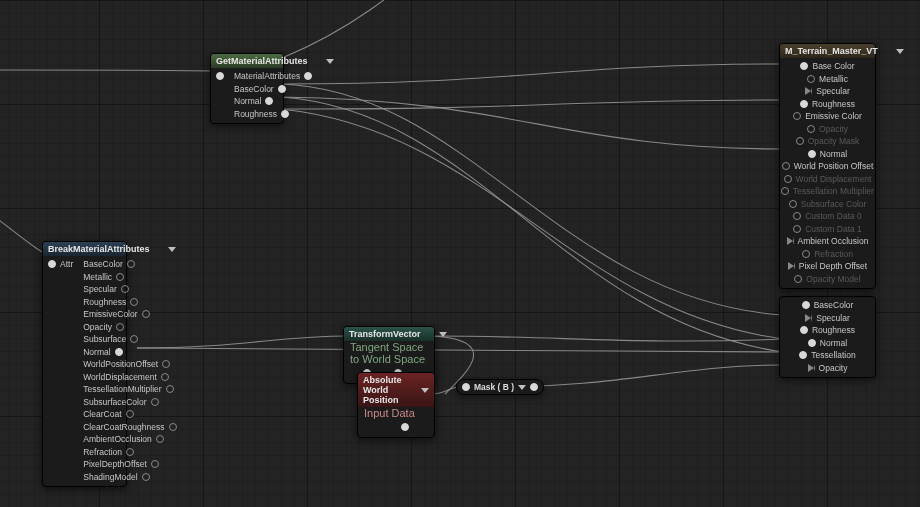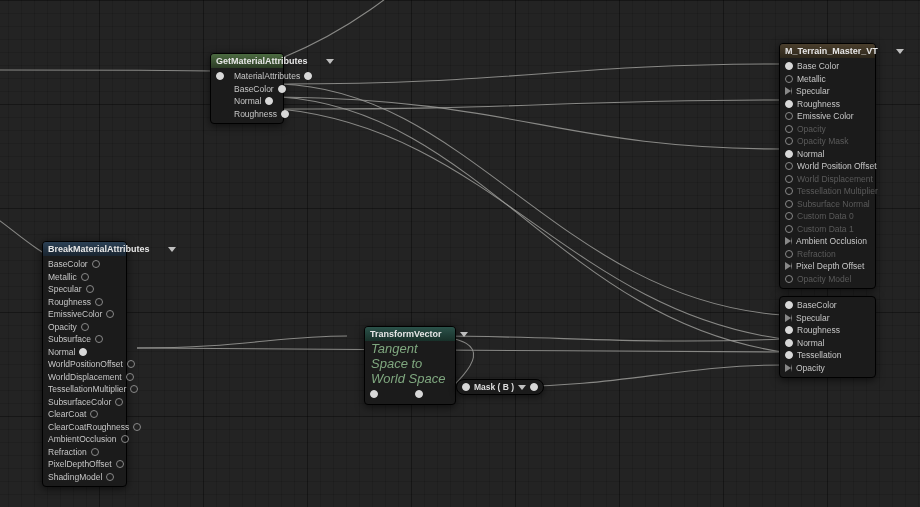--- a/index.html
+++ b/index.html
@@ -10,28 +10,28 @@
   .node-header{display:flex;align-items:center;justify-content:space-between;padding:2px 5px;border-radius:3px 3px 0 0;font-size:9px;font-weight:600;color:#e6e6e6;gap:18px}
   .hdr-green{background:linear-gradient(#4c6b41,#2b3b25)}
   .hdr-blue{background:linear-gradient(#2c4156,#1a2530)}
   .hdr-brown{background:linear-gradient(#4b3f2d,#2c261a)}
   .hdr-red{background:linear-gradient(#6a2323,#3a1515)}
   .hdr-teal{background:linear-gradient(#2b524a,#183029)}
   .hdr-dark{background:linear-gradient(#2a2a2a,#171717)}
   .chev{width:0;height:0;border-left:4px solid transparent;border-right:4px solid transparent;border-top:5px solid #bfbfbf}
   .node-body{padding:2px 0 3px}
   .row{display:flex;align-items:center;height:12.5px;padding:0 5px;gap:4px}
-  .row.in{justify-content:flex-start}
+  .row.in{justify-content:center}
   .row.out{justify-content:flex-start}
   .pin{width:8px;height:8px;border-radius:50%;border:1px solid #888;box-sizing:border-box;flex-shrink:0;background:transparent}
   .pin.filled{background:#d8d8d8;border-color:#d8d8d8}
   .pin.tri{width:0;height:0;border-top:4px solid transparent;border-bottom:4px solid transparent;border-left:6px solid #888;border-radius:0;background:none}
   .lbl{white-space:nowrap;font-size:8.5px;color:#c7c7c7}
   .lbl.dim{color:#5a5a5a}
-  .sub{font-size:13px;color:#7fa77f;font-style:italic;padding:0 6px 3px}
+  .sub{font-size:11px;color:#7fa77f;padding:0 6px 3px}
   .sub.red{color:#c88}
   .pins-split{display:flex}
   .col{flex:1}
   .mask{position:absolute;background:#1b1b1b;border:1px solid #000;border-radius:9px;display:flex;align-items:center;padding:2px 5px;gap:4px;box-shadow:0 2px 6px rgba(0,0,0,.5)}
   .mask .hdrtxt{font-size:8.5px;color:#ddd;font-weight:700}
 </style>
 </head>
 <body>
 <div class="canvas">
 
@@ -99,20 +99,26 @@
     </div>
   </div>
 </div>
 
 <div class="node" style="left:42px;top:241px;width:83px">
   <div class="node-header hdr-blue">
     <span>BreakMaterialAttributes</span>
     <span class="chev"></span>
   </div>
   <div class="node-body pins-split">
+    <div class="col" style="flex:0 0 20px">
+      <div class="row in">
+            <span class="pin filled"></span>
+            <span class="lbl">Attr</span>
+          </div>
+    </div>
     <div class="col" id="break-outs">
           <div class="row out">
             <span class="lbl">BaseColor</span>
             <span class="pin"></span>
           </div>
           <div class="row out">
             <span class="lbl">Metallic</span>
             <span class="pin"></span>
           </div>
           <div class="row out">
@@ -176,40 +182,55 @@
             <span class="pin"></span>
           </div>
           <div class="row out">
             <span class="lbl">ShadingModel</span>
             <span class="pin"></span>
           </div>
         </div>
   </div>
 </div>
 
-<div class="node" style="left:364px;top:326px;width:90px">
+<div class="node" style="left:343px;top:326px;width:90px">
   <div class="node-header hdr-teal">
     <span>TransformVector</span>
     <span class="chev"></span>
   </div>
   <div class="sub">Tangent Space to World Space</div>
   <div class="node-body pins-split" style="margin-top:-3px">
     <div class="col">
           <div class="row in">
             <span class="pin filled"></span>
           </div>
         </div>
     <div class="col">
           <div class="row out">
             <span class="pin filled"></span>
           </div>
         </div>
   </div>
 </div>
 
+<div class="node" style="left:357px;top:372px;width:76px">
+  <div class="node-header hdr-red">
+    <span>Absolute World Position</span>
+    <span class="chev"></span>
+  </div>
+  <div class="sub red">Input Data</div>
+  <div class="node-body pins-split" style="margin-top:-3px">
+    <div class="col"></div>
+    <div class="col">
+          <div class="row out">
+            <span class="pin filled"></span>
+          </div>
+        </div>
+  </div>
+</div>
 
 <div class="mask" style="left:456px;top:379px">
   <span class="pin filled"></span>
   <span class="hdrtxt">Mask ( B )</span>
   <span class="chev"></span>
   <span class="pin filled"></span>
 </div>
 
 <div class="node" style="left:779px;top:43px;width:95px">
   <div class="node-header hdr-brown">
@@ -256,21 +277,21 @@
         <div class="row in">
           <span class="pin"></span>
           <span class="lbl dim">World Displacement</span>
         </div>
         <div class="row in">
           <span class="pin"></span>
           <span class="lbl dim">Tessellation Multiplier</span>
         </div>
         <div class="row in">
           <span class="pin"></span>
-          <span class="lbl dim">Subsurface Normal</span>
+          <span class="lbl dim">Subsurface Color</span>
         </div>
         <div class="row in">
           <span class="pin"></span>
           <span class="lbl dim">Custom Data 0</span>
         </div>
         <div class="row in">
           <span class="pin"></span>
           <span class="lbl dim">Custom Data 1</span>
         </div>
         <div class="row in">

